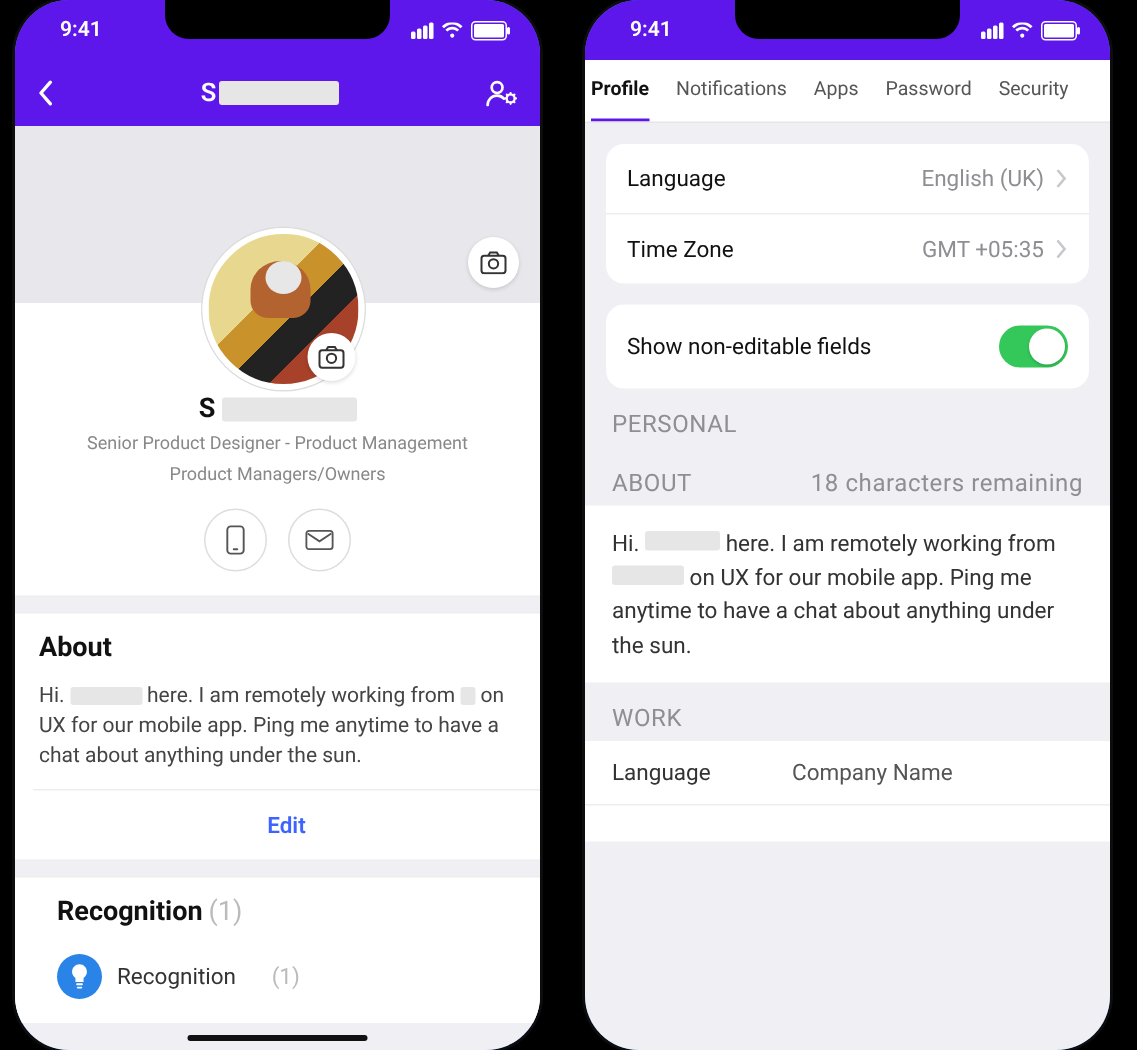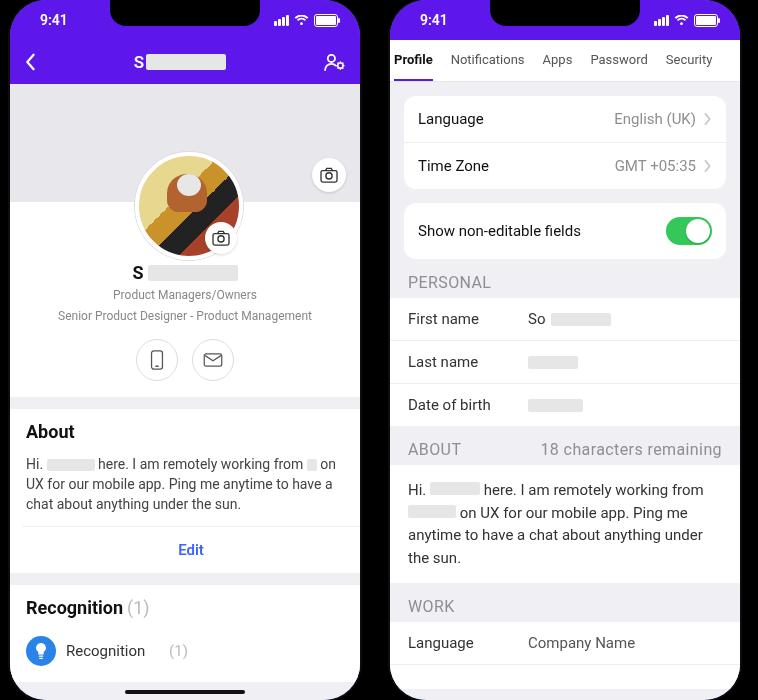--- a/index.html
+++ b/index.html
@@ -265,22 +265,22 @@
               <rect x="1" y="4" width="18" height="13" rx="2" stroke="#333" stroke-width="1.5" fill="none"></rect>
               <path d="M6 4l1.5-2.5h5L14 4" stroke="#333" stroke-width="1.5" fill="none"></path>
               <circle cx="10" cy="10" r="3.5" stroke="#333" stroke-width="1.5" fill="none"></circle>
             </svg>
         </div>
       </div>
       <div class="name">
           <span>S</span>
           <span class="mask"></span>
         </div>
+      <div class="subtitle">Senior Product Designer - Product Management</div>
       <div class="subtitle">Product Managers/Owners</div>
-      <div class="subtitle">Senior Product Designer - Product Management</div>
       <div class="contact-row">
         <div class="circ-btn">
           <svg width="14" height="20" viewBox="0 0 14 22">
               <rect x="1" y="1" width="12" height="20" rx="2.5" stroke="#555" stroke-width="1.4" fill="none"></rect>
               <rect x="5" y="17" width="4" height="1.6" rx=".8" fill="#555"></rect>
             </svg>
         </div>
         <div class="circ-btn">
           <svg width="20" height="14" viewBox="0 0 22 16">
               <rect x="1" y="1" width="20" height="14" rx="2" stroke="#555" stroke-width="1.4" fill="none"></rect>
@@ -291,21 +291,21 @@
     </div>
 
     <div class="section">
       <div class="sec-hd">About</div>
       <div class="sec-body">
         <span>Hi. </span><span class="mask"></span><span> here. I am remotely working from </span><span class="mask2"></span><span> on UX for our mobile app. Ping me anytime to have a chat about anything under the sun.</span>
       </div>
       <div class="edit-row">Edit</div>
     </div>
 
-    <div class="section" style="border-bottom:none;">
+    <div class="section" style="border-bottom:none;padding-left:12px;">
       <div class="sec-hd">
         <span>Recognition</span>
           <span class="sec-count">(1)</span>
       </div>
       <div class="rec-row">
         <span class="rec-ico">
           <svg width="16" height="18" viewBox="0 0 16 20">
               <path d="M8 1C5 1 2.5 3.4 2.5 6.5c0 2 1 3.6 2.5 4.6V14h6v-2.9c1.5-1 2.5-2.6 2.5-4.6C13.5 3.4 11 1 8 1z" fill="#fff"></path>
               <rect x="5.5" y="15" width="5" height="1.5" rx=".7" fill="#fff"></rect>
               <rect x="6" y="17.5" width="4" height="1.3" rx=".6" fill="#fff"></rect>
@@ -371,41 +371,20 @@
     <div class="card">
       <div class="row">
         <span>Show non-editable fields</span>
         <span class="switch">
             <span class="knob"></span>
           </span>
       </div>
     </div>
 
     <div class="grp-label">PERSONAL</div>
-    <div class="list">
-      <div class="lrow">
-        <span class="lk">First name</span>
-        <span class="lv">
-            <span>So</span>
-            <span class="mask-s" style="width:60px"></span>
-          </span>
-      </div>
-      <div class="lrow">
-        <span class="lk">Last name</span>
-        <span class="lv">
-            <span class="mask-s" style="width:50px"></span>
-          </span>
-      </div>
-      <div class="lrow">
-        <span class="lk">Date of birth</span>
-        <span class="lv">
-            <span class="mask-s" style="width:55px"></span>
-          </span>
-      </div>
-    </div>
 
     <div class="grp-label">
       <span>ABOUT</span>
       <span>18 characters remaining</span>
     </div>
     <div class="about-text">
       <span>Hi. </span><span class="mask-s" style="width:50px"></span><span> here. I am remotely working from </span><span class="mask-s" style="width:48px"></span><span> on UX for our mobile app. Ping me anytime to have a chat about anything under the sun.</span>
     </div>
 
     <div class="grp-label">WORK</div>

